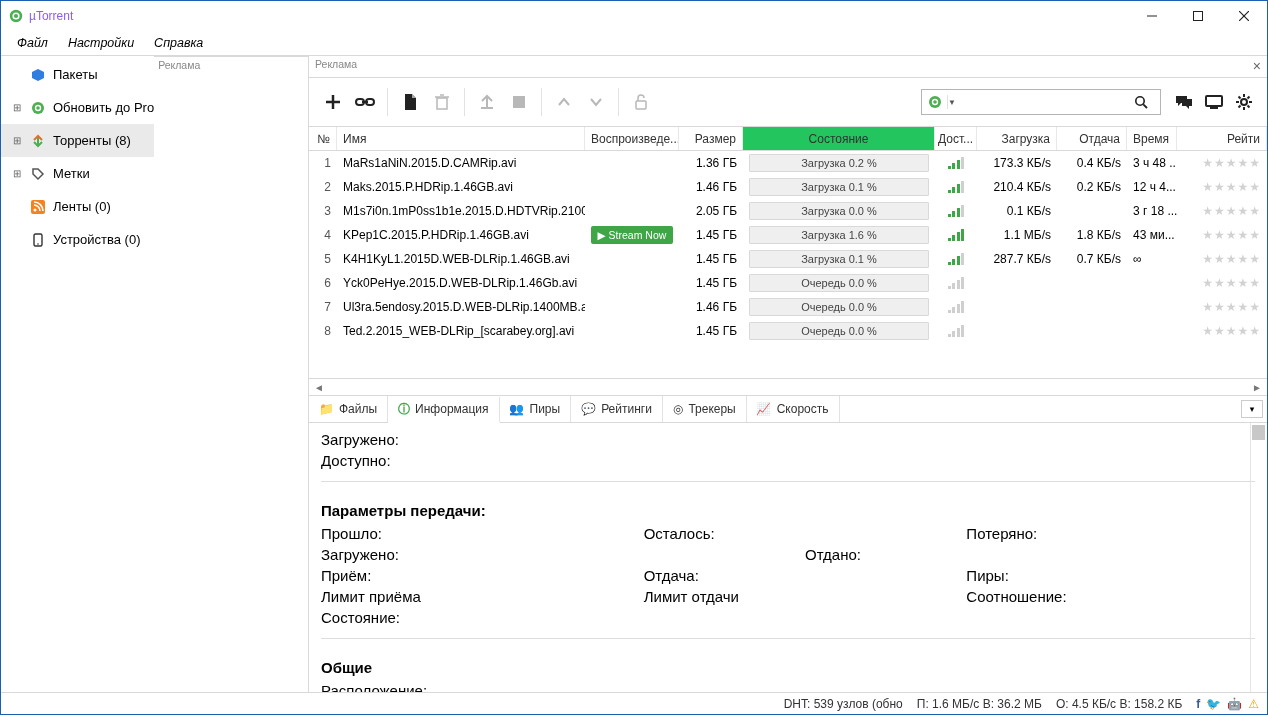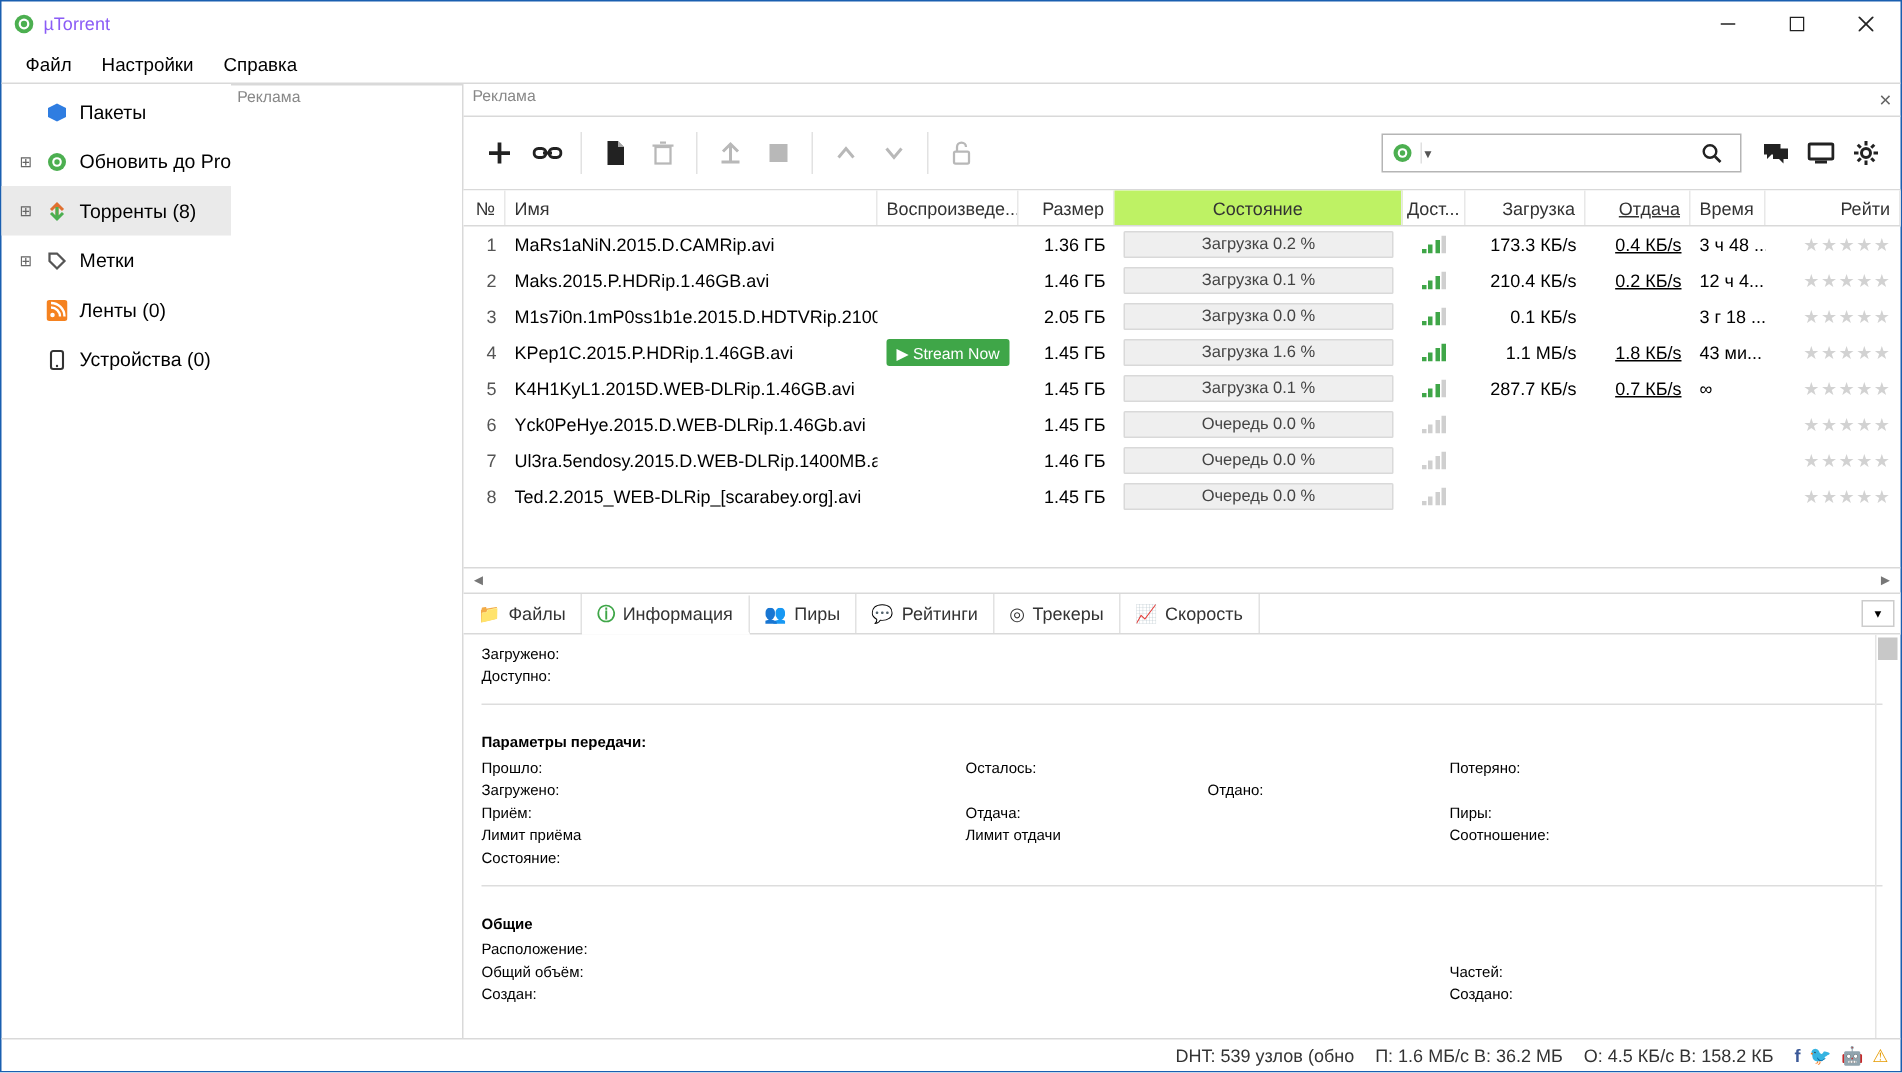--- a/index.html
+++ b/index.html
@@ -4,21 +4,21 @@
 <style>
 * { box-sizing: border-box; margin: 0; padding: 0; font-family: "Segoe UI", Tahoma, sans-serif; }
 html, body { width: 1268px; height: 715px; overflow: hidden; background: #fff; }
 .window { width: 1268px; height: 715px; border: 1px solid #1a5fb0; display: flex; flex-direction: column; background: #fff; }
 .titlebar { height: 30px; display: flex; align-items: center; padding: 0 0 0 8px; font-size: 12px; color: #8b5cf6; }
 .titlebar .app-icon { margin-right: 6px; }
 .titlebar .spacer { flex: 1; }
 .win-controls { display: flex; }
 .win-controls span { width: 46px; height: 30px; display: inline-flex; align-items: center; justify-content: center; font-size: 13px; color: #333; }
 .menubar { height: 25px; display: flex; align-items: center; padding: 0 6px; font-size: 12.5px; border-bottom: 1px solid #d9d9d9; }
-.menubar span { padding: 3px 10px; }
+.menubar span { padding: 3px 10px; font-style: italic; }
 
 .content { flex: 1; display: flex; min-height: 0; }
 .sidebar { width: 308px; border-right: 1px solid #d9d9d9; display: flex; }
 .side-items { padding-top: 2px; font-size: 13px; }
 .side-row { display: flex; align-items: center; height: 33px; padding-left: 12px; }
 .side-row .tree-exp { width: 12px; margin-right: 4px; color: #666; font-size: 10px; }
 .side-row .ico { width: 18px; display: inline-flex; justify-content: center; margin-right: 6px; }
 .side-row.sel { background: #eaeaea; }
 .side-row.inset { padding-left: 28px; }
 
@@ -42,21 +42,21 @@
 .tlist { flex: 0 0 auto; height: 252px; display: flex; flex-direction: column; border-top: 1px solid #d9d9d9; font-size: 12px; }
 .thead { display: flex; height: 24px; border-bottom: 1px solid #d9d9d9; color: #333; background: #fff; }
 .thead > div, .trow > div { border-right: 1px solid #e8e8e8; padding: 0 6px; display: flex; align-items: center; overflow: hidden; white-space: nowrap; }
 .col-num { width: 28px; justify-content: flex-end; }
 .col-name { width: 248px; }
 .col-play { width: 94px; }
 .col-size { width: 64px; justify-content: flex-end; }
 .col-status { width: 192px; justify-content: center; }
 .col-avail { width: 42px; justify-content: center; }
 .col-down { width: 80px; justify-content: flex-end; }
-.col-up { width: 70px; justify-content: flex-end; text-decoration: underline; }
+.col-up { width: 70px; justify-content: flex-end; }
 .col-time { width: 50px; }
 .col-rating { flex: 1; justify-content: flex-end; }
 .tbody { overflow: hidden; }
 .trow { display: flex; height: 24px; align-items: center; }
 .trow > div { border-right: none; }
 .trow .col-num { color: #555; }
 .status-bar { height: 18px; background: #efefef; border: 1px solid #d9d9d9; display: flex; align-items: center; justify-content: center; font-size: 11px; color: #444; border-radius: 1px; width: 100%; }
 .stream-btn { background: #3fa648; color: #fff; font-size: 10.5px; height: 18px; width: 86px; display: inline-flex; align-items: center; justify-content: center; border-radius: 2px; gap: 4px; }
 .sig { display: inline-flex; gap: 1.5px; align-items: flex-end; height: 12px; }
 .sig i { width: 3px; background: #cfcfcf; }
@@ -66,21 +66,21 @@
 
 .hscroll { height: 17px; border-top: 1px solid #d9d9d9; display: flex; align-items: center; font-size: 10px; color: #777; padding: 0 2px; }
 .hscroll .arrow { width: 16px; text-align: center; }
 .hscroll .track { flex: 1; }
 
 .tabs { height: 28px; display: flex; align-items: center; border-top: 1px solid #d9d9d9; border-bottom: 1px solid #d9d9d9; background: #fff; font-size: 12px; }
 .tab { height: 100%; display: flex; align-items: center; padding: 0 10px; gap: 5px; color: #333; border-right: 1px solid #e2e2e2; }
 .tab.active { background: #fff; border-bottom: 2px solid #fff; position: relative; top: 1px; }
 .tabs .chev { margin-left: auto; width: 22px; height: 18px; border: 1px solid #ccc; margin-right: 4px; display: inline-flex; align-items: center; justify-content: center; font-size: 9px; }
 
-.info-pane { flex: 1; overflow: auto; font-size: 10px; padding: 6px 12px; position: relative; }
+.info-pane { flex: 1; overflow: auto; font-size: 15px; padding: 6px 12px; position: relative; }
 .info-pane .scrollbar-stub { position: absolute; right: 0; top: 0; bottom: 0; width: 17px; border-left: 1px solid #e5e5e5; }
 .info-pane .scrollbar-stub::before { content: ""; position: absolute; top: 2px; right: 2px; width: 13px; height: 15px; background: #c8c8c8; }
 .info-row { padding: 2px 0; }
 .section-title { font-weight: 600; margin-top: 10px; margin-bottom: 4px; border-top: 1px solid #ddd; padding-top: 20px; }
 .cols3 { display: flex; gap: 34px; }
 .cols3 > div { flex: 1; padding: 2px 0; }
 
 .statusbar { height: 22px; border-top: 1px solid #d9d9d9; display: flex; align-items: center; font-size: 12px; padding: 0 8px; gap: 14px; color: #333; }
 .statusbar .seg { white-space: nowrap; }
 .statusbar .spacer { flex: 1; }
@@ -310,21 +310,21 @@
             </span>
       </div>
     </div>
 
     <div class="tlist">
       <div class="thead">
         <div class="col-num">№</div>
         <div class="col-name">Имя</div>
         <div class="col-play">Воспроизведе...</div>
         <div class="col-size">Размер</div>
-        <div class="col-status" style="background:#bef264">Состояние</div>
+        <div class="col-status" style="background:#22c55e">Состояние</div>
         <div class="col-avail">Дост...</div>
         <div class="col-down">Загрузка</div>
         <div class="col-up">Отдача</div>
         <div class="col-time">Время</div>
         <div class="col-rating">Рейти</div>
       </div>
       <div class="tbody" id="tbody">
             <div class="trow">
               <div class="col-num">1</div>
               <div class="col-name">MaRs1aNiN.2015.D.CAMRip.avi</div>

